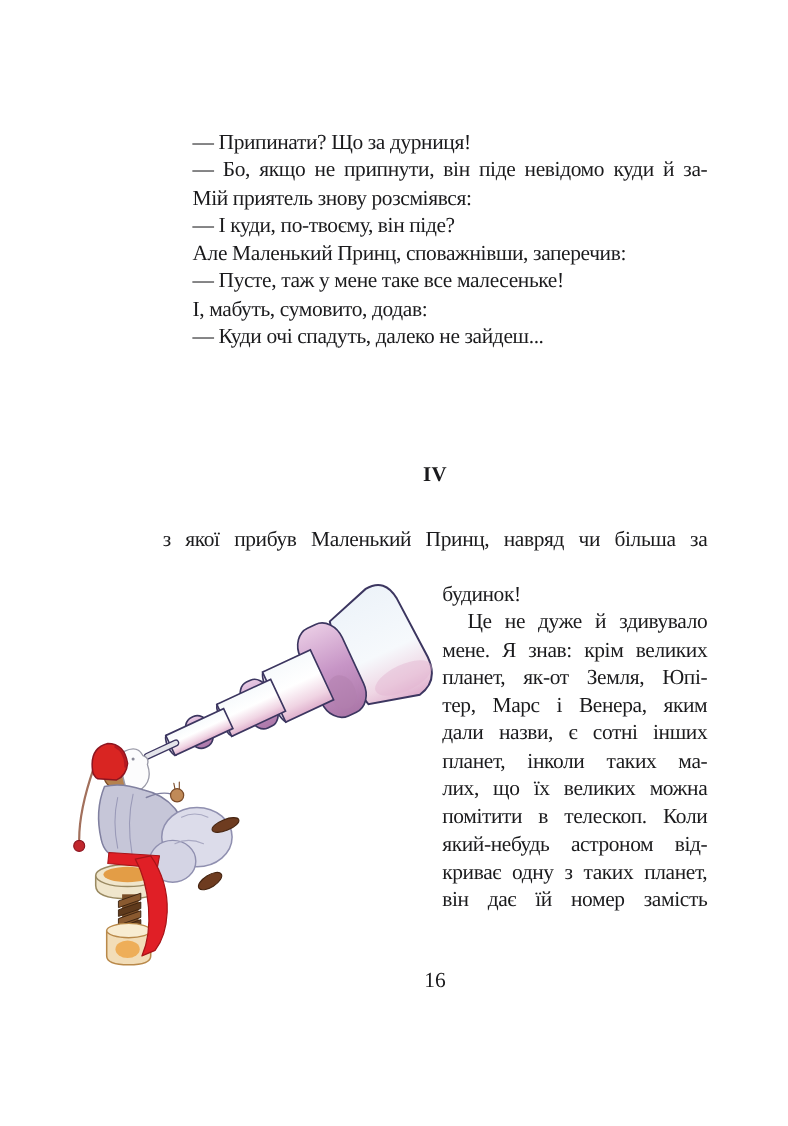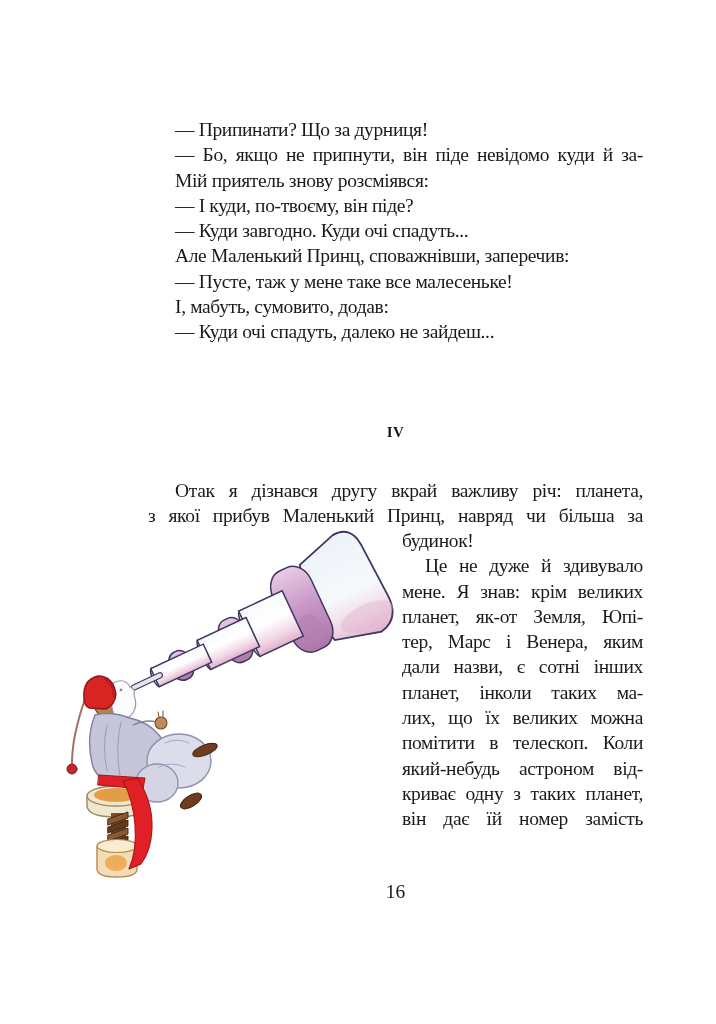--- a/index.html
+++ b/index.html
@@ -49,21 +49,21 @@
     text-align: justify;
     text-align-last: justify;
   }
   .chapter-heading {
     position: absolute;
     left: 148px;
     top: 420px;
     width: 495px;
     margin: 0;
     text-align: center;
-    font-size: 15px;
+    font-size: 19px;
     font-weight: 700;
     letter-spacing: 0.5px;
     line-height: 24px;
   }
   .page-number {
     position: absolute;
     left: 148px;
     top: 843px;
     width: 495px;
     text-align: center;
@@ -82,31 +82,29 @@
 </head>
 <body>
 
 <div class="book-page">
 
   <div class="text-block dialogue-block">
     <div class="line indent">— Припинати? Що за дурниця!</div>
     <div class="line indent just">— Бо, якщо не припнути, він піде невідомо куди й за-</div>
     <div class="line indent">Мій приятель знову розсміявся:</div>
     <div class="line indent">— І куди, по-твоєму, він піде?</div>
-    <div class="line indent">— Куди завгодно. Куди очі спадуть...</div>
     <div class="line indent">Але Маленький Принц, споважнівши, заперечив:</div>
     <div class="line indent">— Пусте, таж у мене таке все малесеньке!</div>
     <div class="line indent">І, мабуть, сумовито, додав:</div>
     <div class="line indent">— Куди очі спадуть, далеко не зайдеш...</div>
   </div>
 
   <h2 class="chapter-heading">IV</h2>
 
   <div class="text-block para-block">
-    <div class="line indent just">Отак я дізнався другу вкрай важливу річ: планета,</div>
     <div class="line just">з якої прибув Маленький Принц, навряд чи більша за</div>
   </div>
 
   <div class="right-column">
     <div class="line">будинок!</div>
     <div class="line indent just">Це не дуже й здивувало</div>
     <div class="line just">мене. Я знав: крім великих</div>
     <div class="line just">планет, як-от Земля, Юпі-</div>
     <div class="line just">тер, Марс і Венера, яким</div>
     <div class="line just">дали назви, є сотні інших</div>

